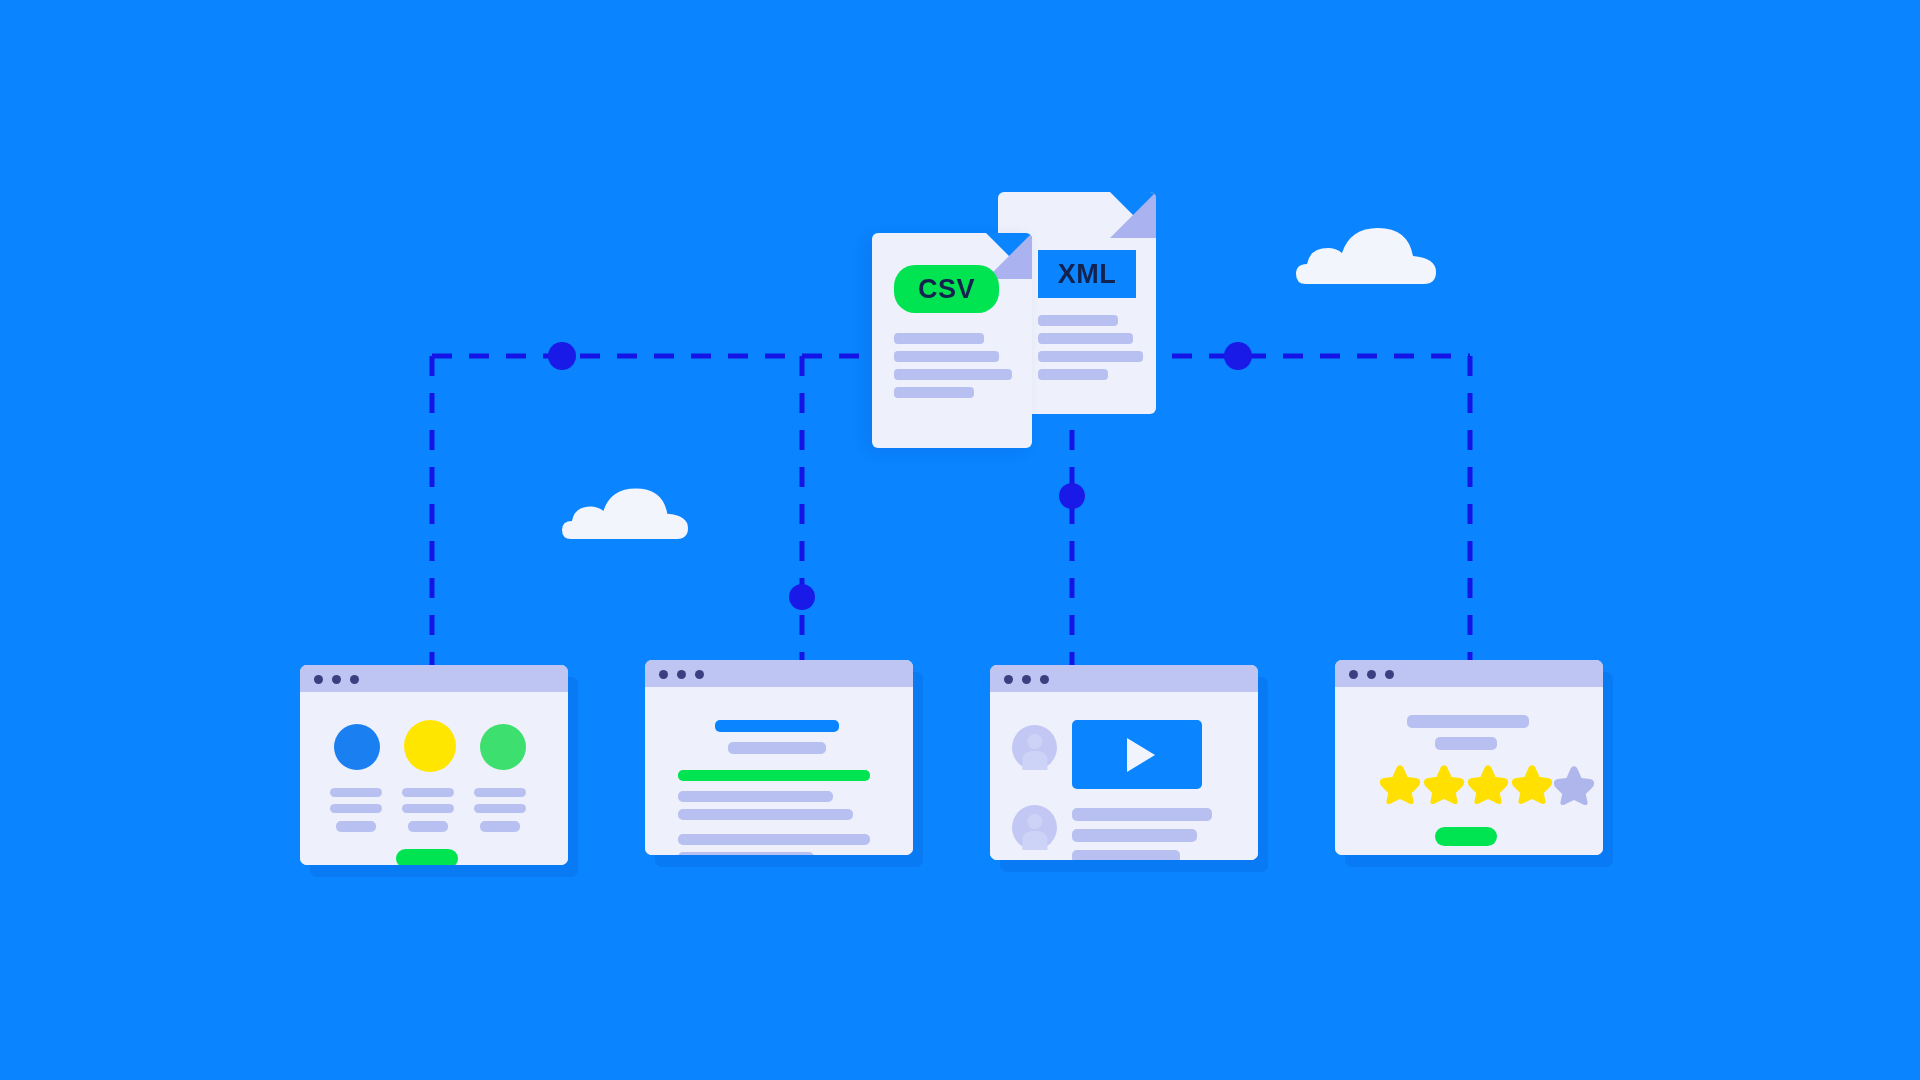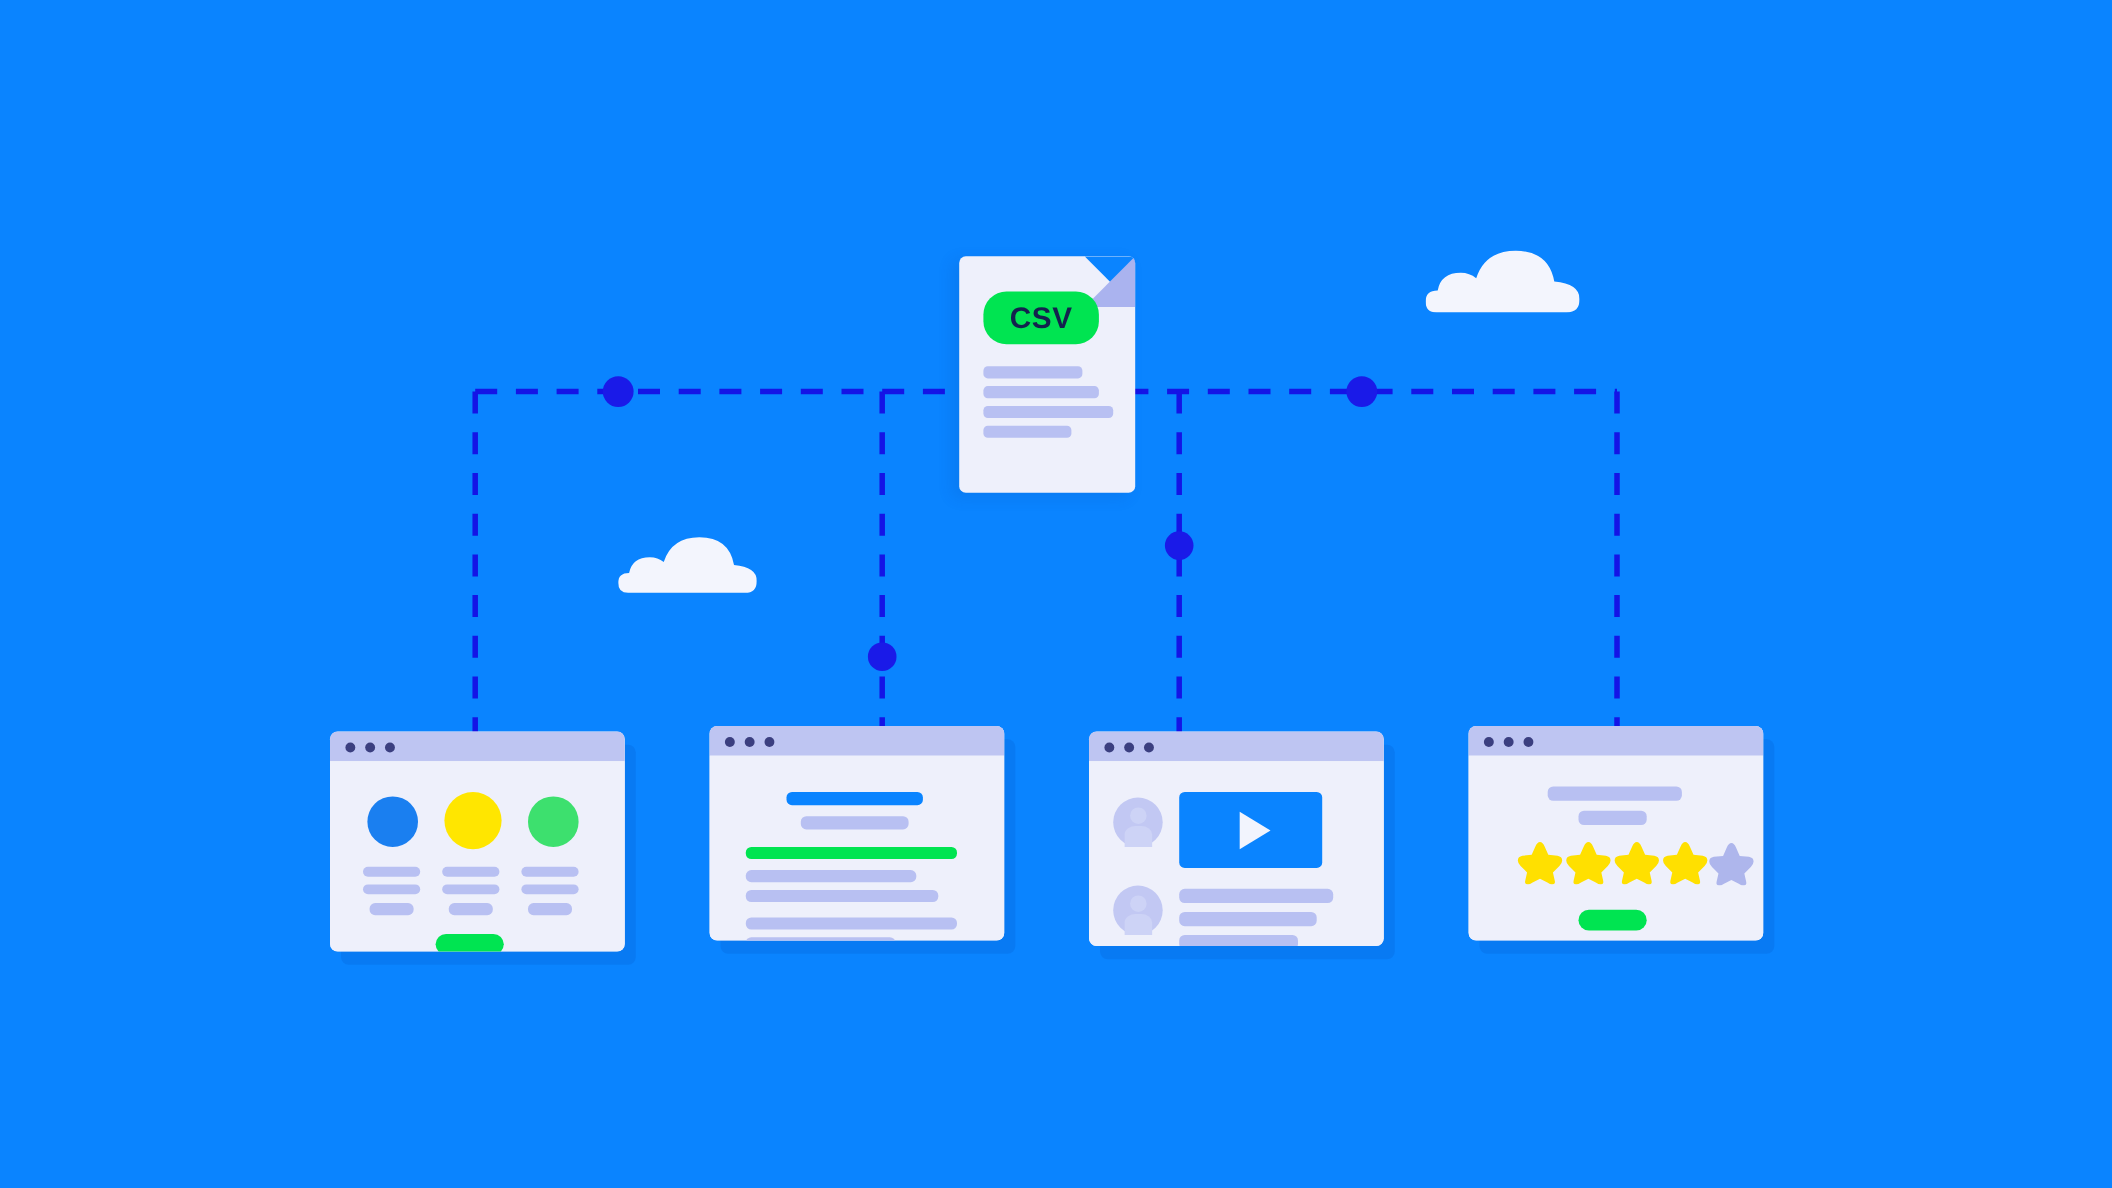--- a/index.html
+++ b/index.html
@@ -171,20 +171,29 @@
   </svg>
 
   <svg class="cloud" style="left:1296px; top:222px;" width="140" height="62" viewBox="0 0 140 62">
     <path d="M10 62 Q0 62 0 52 Q0 42 11 42 Q14 26 32 26 Q40 26 46 31 Q54 6 82 6 Q112 6 117 34 Q140 36 140 50 Q140 62 128 62 Z" fill="#F3F5FD"></path>
   </svg>
   <svg class="cloud" style="left:562px; top:483px;" width="126" height="56" viewBox="0 0 140 62">
     <path d="M10 62 Q0 62 0 52 Q0 42 11 42 Q14 26 32 26 Q40 26 46 31 Q54 6 82 6 Q112 6 117 34 Q140 36 140 50 Q140 62 128 62 Z" fill="#F3F5FD"></path>
   </svg>
 
 
+  <div class="doc" style="left:998px; top:192px; width:158px; height:222px;">
+    <div class="fold-notch"></div>
+    <div class="fold"></div>
+    <div class="doc-badge" style="left:40px; top:58px; width:98px; height:48px; background:#0A84FF; font-size:27px;">XML</div>
+    <div class="doc-line" style="left:40px; top:123px; width:80px;"></div>
+    <div class="doc-line" style="left:40px; top:141px; width:95px;"></div>
+    <div class="doc-line" style="left:40px; top:159px; width:105px;"></div>
+    <div class="doc-line" style="left:40px; top:177px; width:70px;"></div>
+  </div>
 
   <div class="doc" style="left:872px; top:233px; width:160px; height:215px; box-shadow:-6px 4px 14px rgba(0,60,150,0.12);">
     <div class="fold-notch"></div>
     <div class="fold"></div>
     <div class="doc-badge" style="left:22px; top:32px; width:105px; height:48px; background:#00E451; font-size:27px;border-radius:21px;">CSV</div>
     <div class="doc-line" style="left:22px; top:100px; width:90px;"></div>
     <div class="doc-line" style="left:22px; top:118px; width:105px;"></div>
     <div class="doc-line" style="left:22px; top:136px; width:118px;"></div>
     <div class="doc-line" style="left:22px; top:154px; width:80px;"></div>
   </div>

